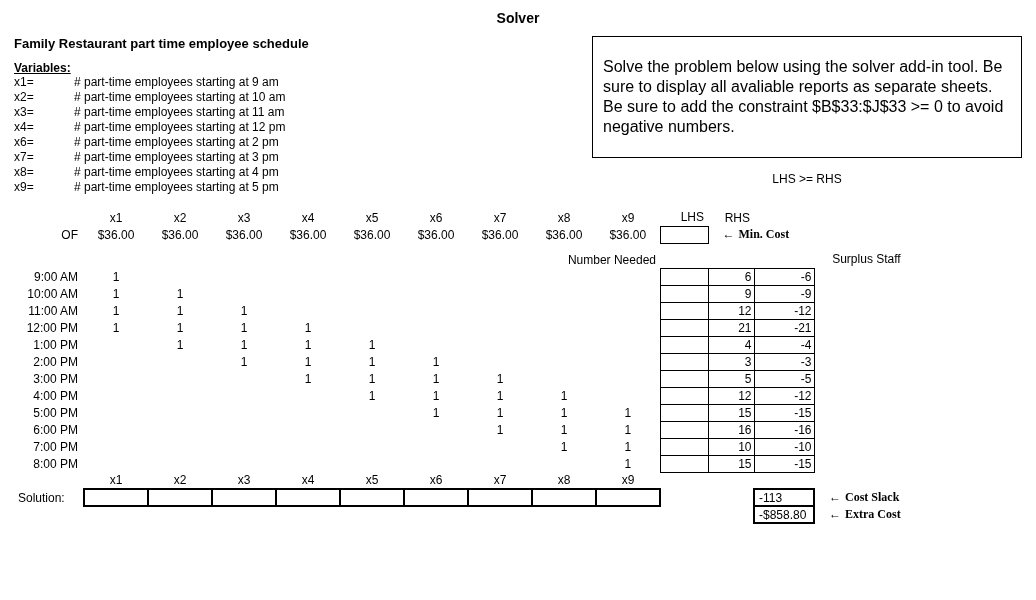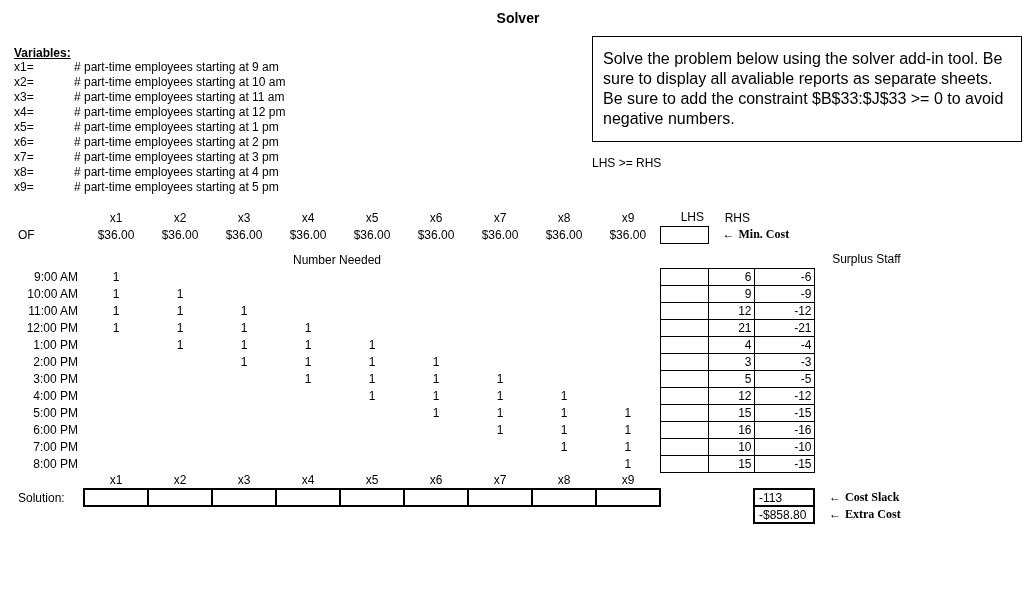--- a/index.html
+++ b/index.html
@@ -11,29 +11,29 @@
     margin: 0;
     padding: 10px 14px;
     width: 1036px;
   }
   .title-solver { font-weight: bold; font-size: 14px; margin-bottom: 10px; text-align: center; }
   .subtitle { font-weight: bold; font-size: 13px; margin-bottom: 6px; }
   .top-row { display: flex; gap: 20px; align-items: flex-start; }
   .left-col { flex: 1; }
   .callout {
     border: 1.5px solid #000;
-    padding: 12px 10px;
+    padding: 20px 10px;
     font-size: 16px;
     line-height: 1.25;
     width: 430px;
   }
   .vars-header { font-weight: bold; text-decoration: underline; font-size: 12px; margin-top:10px;}
   .var-line { font-size: 12px; line-height: 1.25; }
   .var-name { display: inline-block; width: 60px; }
-  .lhs-rhs-note { margin-top: 14px; font-size: 12px; }
+  .lhs-rhs-note { text-align: center; margin-top: 14px; font-size: 12px; }
 
   .grid-wrap { margin-top: 14px; position: relative; }
   table { border-collapse: collapse; }
   td, th { font-size: 12px; padding: 0 4px; height: 17px; }
   .col-label { width: 70px; text-align: right; padding-right:6px;}
   .col-x { width: 64px; text-align: center; }
   .col-lhs { width: 48px; text-align: right; }
   .col-rhs { width: 46px; text-align: right; }
   .col-surplus { width: 60px; text-align: right; }
   .col-note { padding-left:10px; font-size:12px; font-weight:bold;font-family:Liberation Serif, serif;}
@@ -51,27 +51,27 @@
   .sol-cell { border: 2px solid #000; width:64px; height:17px; }
   .totals td { font-size:12px;}
 </style>
 </head>
 <body>
 
 <div class="title-solver">Solver</div>
 
 <div class="top-row">
   <div class="left-col">
+    <div class="subtitle">Family Restaurant part time employee schedule</div>
     <div class="vars-header">Variables:</div>
     <div id="var-lines">
         <div class="var-line"><span class="var-name">x1=</span><span># part-time employees starting at 9 am</span></div>
         <div class="var-line"><span class="var-name">x2=</span><span># part-time employees starting at 10 am</span></div>
         <div class="var-line"><span class="var-name">x3=</span><span># part-time employees starting at 11 am</span></div>
         <div class="var-line"><span class="var-name">x4=</span><span># part-time employees starting at 12 pm</span></div>
-        <div class="var-line"><span class="var-name">x5=</span><span># part-time employees starting at 1 pm</span></div>
         <div class="var-line"><span class="var-name">x6=</span><span># part-time employees starting at 2 pm</span></div>
         <div class="var-line"><span class="var-name">x7=</span><span># part-time employees starting at 3 pm</span></div>
         <div class="var-line"><span class="var-name">x8=</span><span># part-time employees starting at 4 pm</span></div>
         <div class="var-line"><span class="var-name">x9=</span><span># part-time employees starting at 5 pm</span></div>
       </div>
   </div>
   <div>
     <div class="callout">Solve the problem below using the solver add-in tool.  Be sure to display all avaliable reports as separate sheets.  Be sure to add the constraint $B$33:$J$33 &gt;= 0 to avoid negative numbers.</div>
     <div class="lhs-rhs-note">LHS &gt;= RHS</div>
   </div>
@@ -92,39 +92,39 @@
     <td class="col-x">x7</td>
     <td class="col-x">x8</td>
     <td class="col-x">x9</td>
     <td class="col-lhs">LHS</td>
     <td class="col-rhs">RHS</td>
     <td class="col-surplus"></td>
     <td></td>
   </tr>
 
   <tr class="of-row">
-    <td class="col-label" style="text-align:left;margin-left:16px;">OF</td>
+    <td class="col-label" style="text-align:right;margin-left:16px;">OF</td>
     <td class="col-x">$36.00</td>
     <td class="col-x">$36.00</td>
     <td class="col-x">$36.00</td>
     <td class="col-x">$36.00</td>
     <td class="col-x">$36.00</td>
     <td class="col-x">$36.00</td>
     <td class="col-x">$36.00</td>
     <td class="col-x">$36.00</td>
     <td class="col-x">$36.00</td>
     <td class="box-cell col-lhs"></td>
     <td class="col-note" colspan="3"><span class="arrow">←</span><span>Min. Cost</span></td>
   </tr>
   <tr>
           <td colspan="14" style="height:8px"></td>
         </tr>
 
   <tr>
-    <td colspan="10" class="needed-hdr" style="text-align:center;">Number Needed</td>
+    <td colspan="10" class="needed-hdr" style="text-align:right;">Number Needed</td>
     <td></td>
           <td></td>
     <td class="surplus-hdr" colspan="2">Surplus Staff</td>
   </tr>
   </tbody>
       <tbody id="constraint-rows">
         <tr>
           <td class="time-label">9:00 AM</td>
           <td class="col-x">1</td>
           <td class="col-x"></td>

